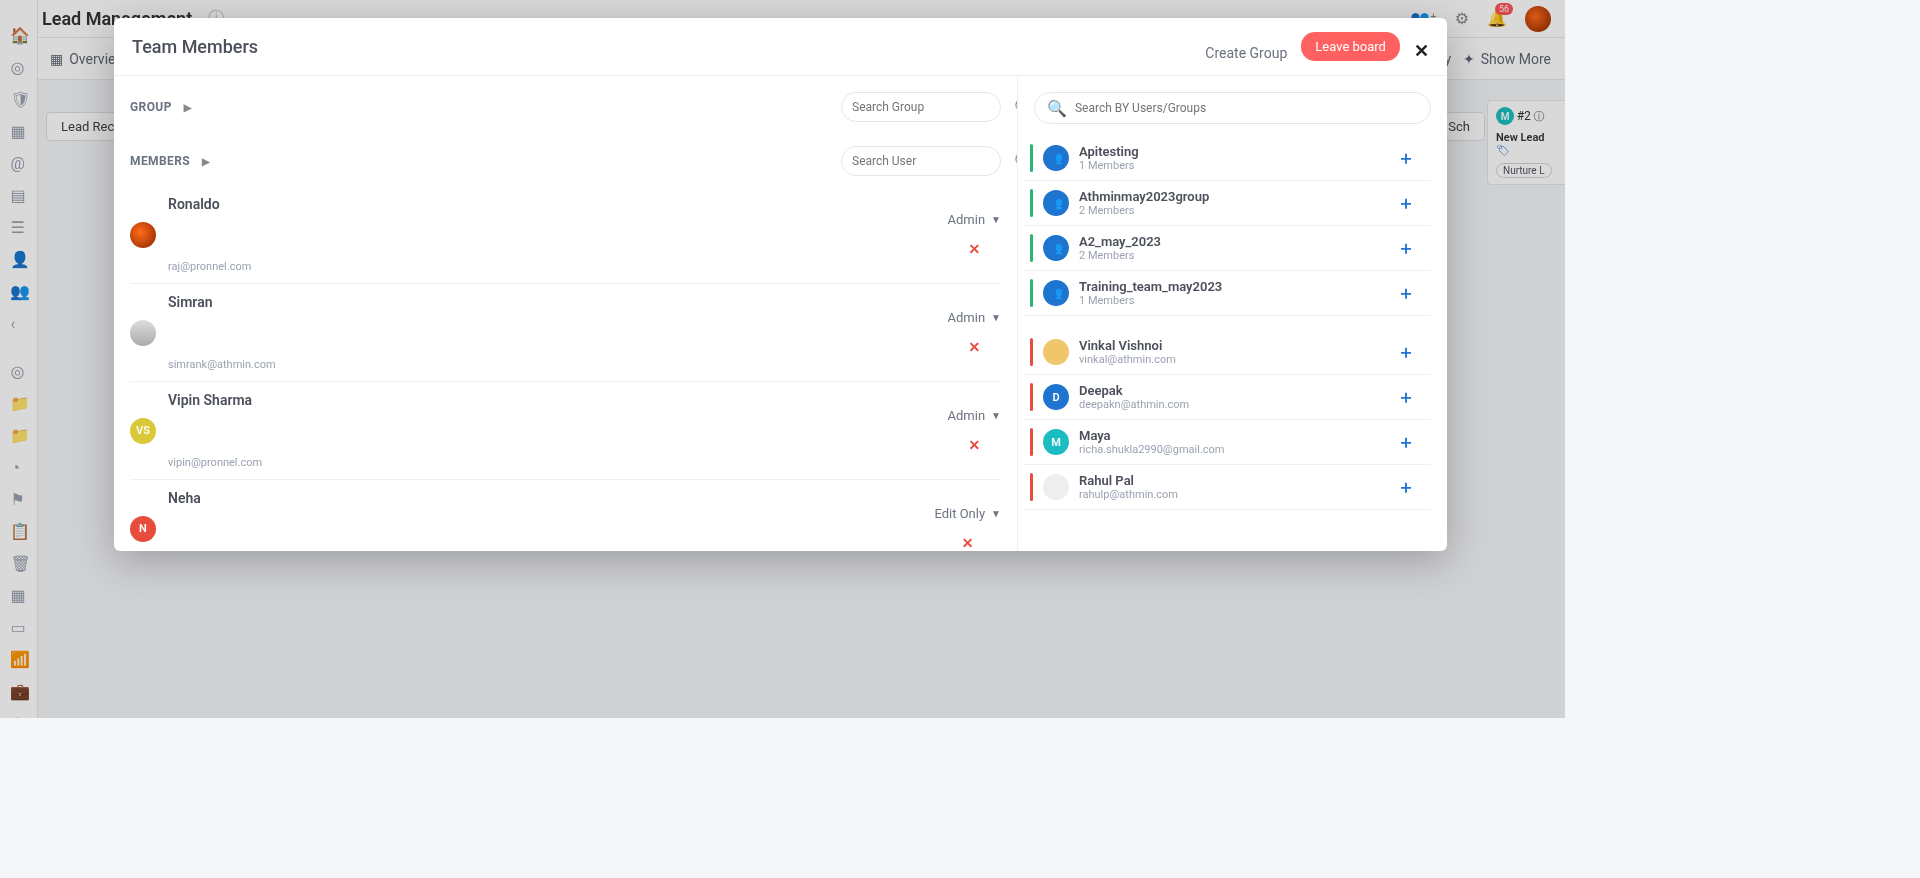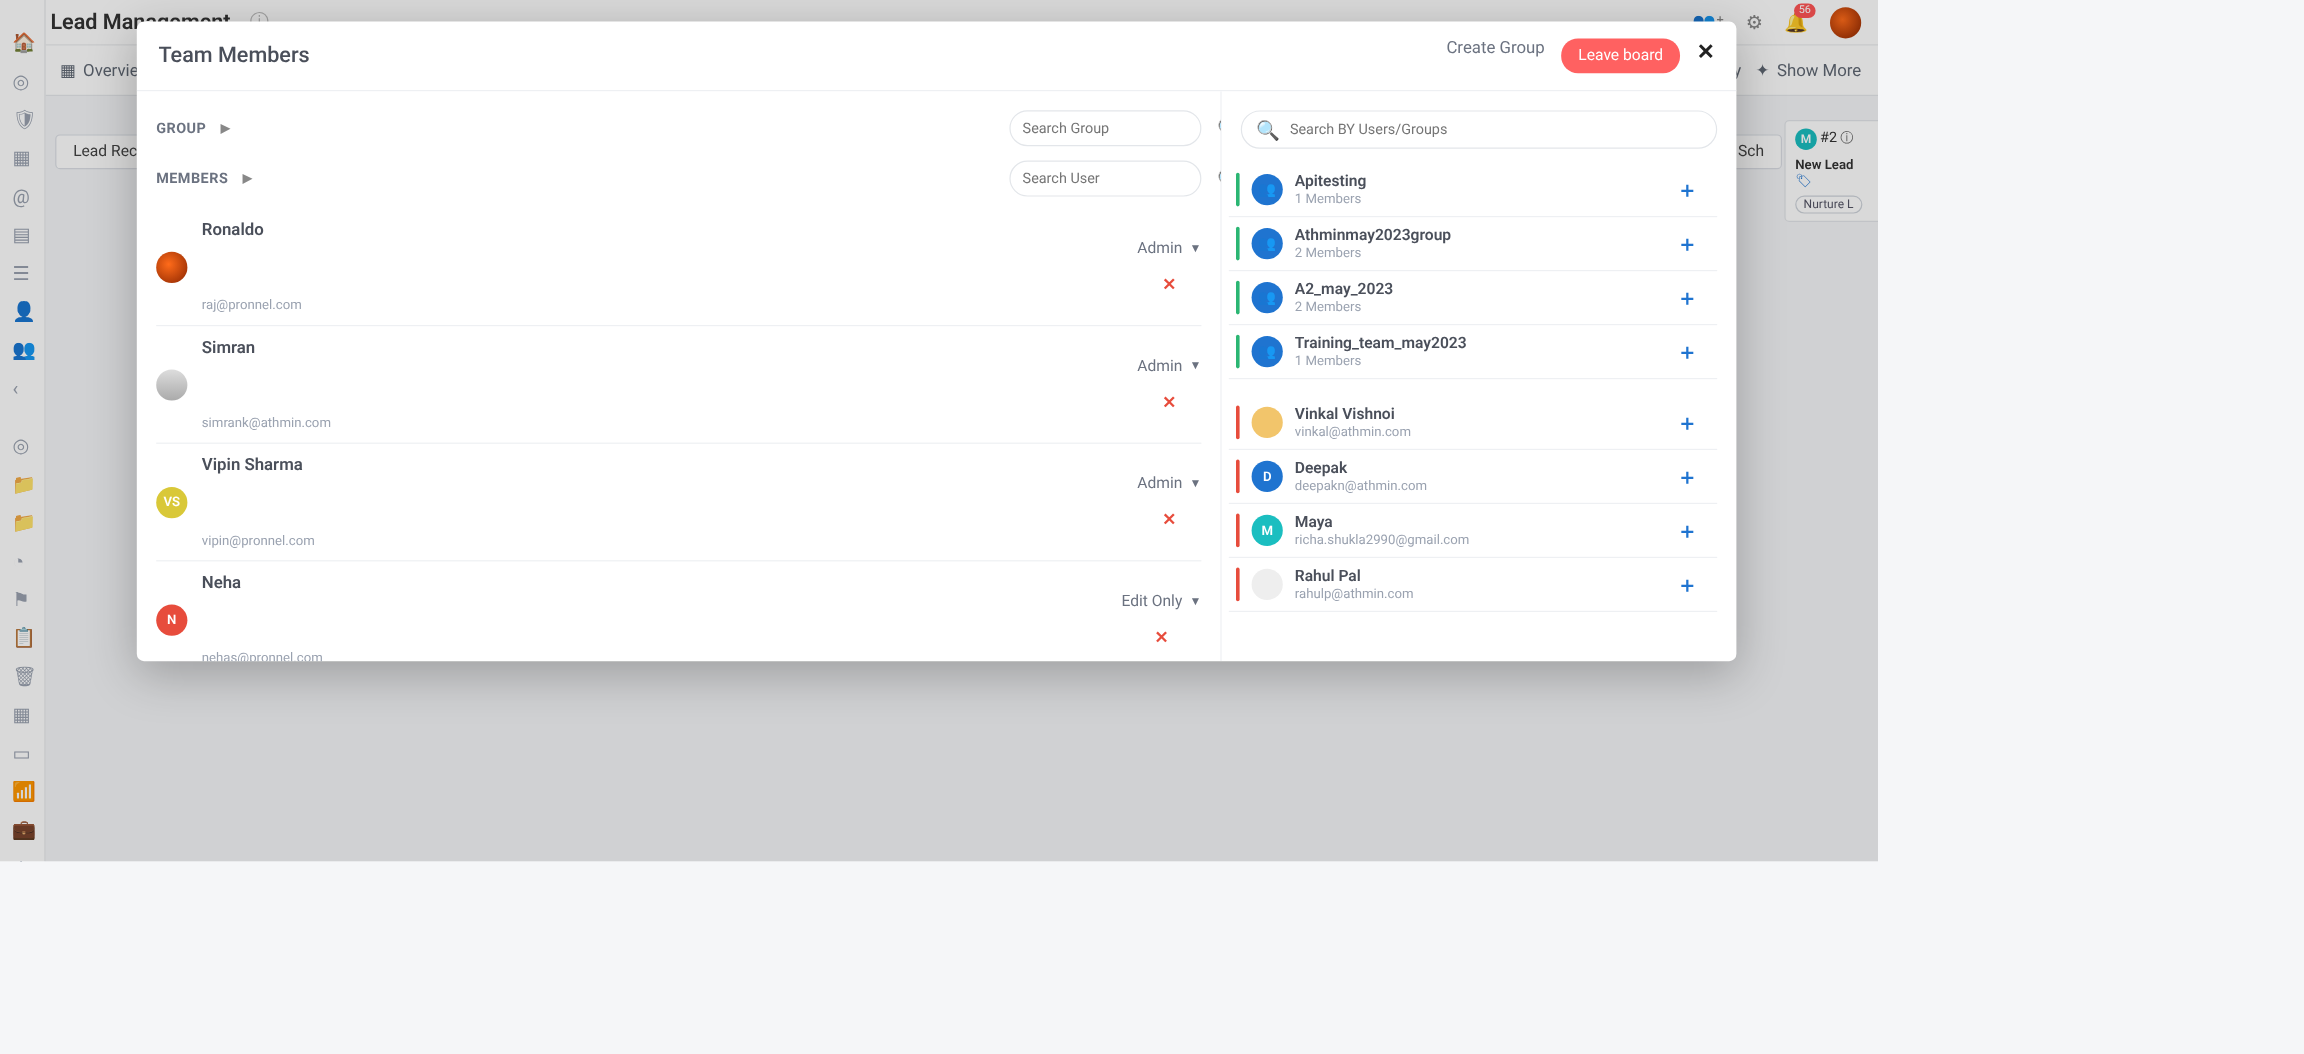--- a/index.html
+++ b/index.html
@@ -21,21 +21,21 @@
 .toolbar { height: 42px; background: #fff; border-bottom: 1px solid #e6e8ec; display: flex; align-items: center; padding: 0 14px 0 50px; gap: 14px; color: #606874; font-size: 14px; }
 .tool-item { display: flex; align-items: center; gap: 6px; }
 .pill-btn { border: 1px solid #dcdfe6; border-radius: 4px; padding: 6px 14px; font-size: 13px; color: #444; background: #fff; }
 .left-rail { position: absolute; left: 0; top: 0; bottom: 0; width: 38px; background: #fff; border-right: 1px solid #e6e8ec; display: flex; flex-direction: column; align-items: center; padding-top: 10px; gap: 16px; }
 .rail-ico { width: 16px; height: 16px; color: #9aa2b0; }
 
 
 .modal { position: absolute; top: 18px; left: 114px; right: 118px; bottom: 167px; background: #fff; border-radius: 6px; box-shadow: 0 10px 40px rgba(0,0,0,0.25); display: flex; flex-direction: column; overflow: hidden; }
 .modal-header { display: flex; align-items: center; padding: 14px 18px; border-bottom: 1px solid #eef0f3; }
 .modal-title { font-size: 18px; font-weight: 500; color: #4a4f5a; }
-.modal-header-right { margin-left: auto; display: flex; align-items: flex-start; gap: 14px; }
+.modal-header-right { margin-left: auto; display: flex; align-items: flex-end; gap: 14px; }
 .link-txt { color: #6b7280; font-size: 14px; cursor: pointer; }
 .btn-danger { background: #ff6161; color: #fff; border: none; border-radius: 14px; padding: 7px 14px; font-size: 13px; cursor: pointer; }
 .close-x { font-size: 18px; color: #222; cursor: pointer; font-weight: bold; }
 
 .modal-body { flex: 1; display: flex; overflow: hidden; }
 .col-left { flex: 1; padding: 16px 16px 16px 16px; overflow: auto; }
 .col-right { width: 430px; border-left: 1px solid #eef0f3; padding: 16px 16px 16px 6px; overflow: auto; }
 
 .sect-head { display: flex; align-items: center; margin-bottom: 10px; }
 .sect-label { font-size: 12px; font-weight: 700; color: #6b7280; letter-spacing: 0.4px; display:flex; align-items:center; gap:12px;}
@@ -170,21 +170,21 @@
         <span class="sect-label">
           <span>GROUP</span>
           <span class="sect-caret">▶</span>
         </span>
         <div class="search-pill">
           <input placeholder="Search Group" style="">
           <span class="sglass">🔍</span>
         </div>
       </div>
 
-      <div class="sect-head" style="margin-top:12px;">
+      <div class="sect-head" style="margin-top:24px;">
         <span class="sect-label">
           <span>MEMBERS</span>
           <span class="sect-caret">▶</span>
         </span>
         <div class="search-pill">
           <input placeholder="Search User" style="">
           <span class="sglass">🔍</span>
         </div>
       </div>
 

